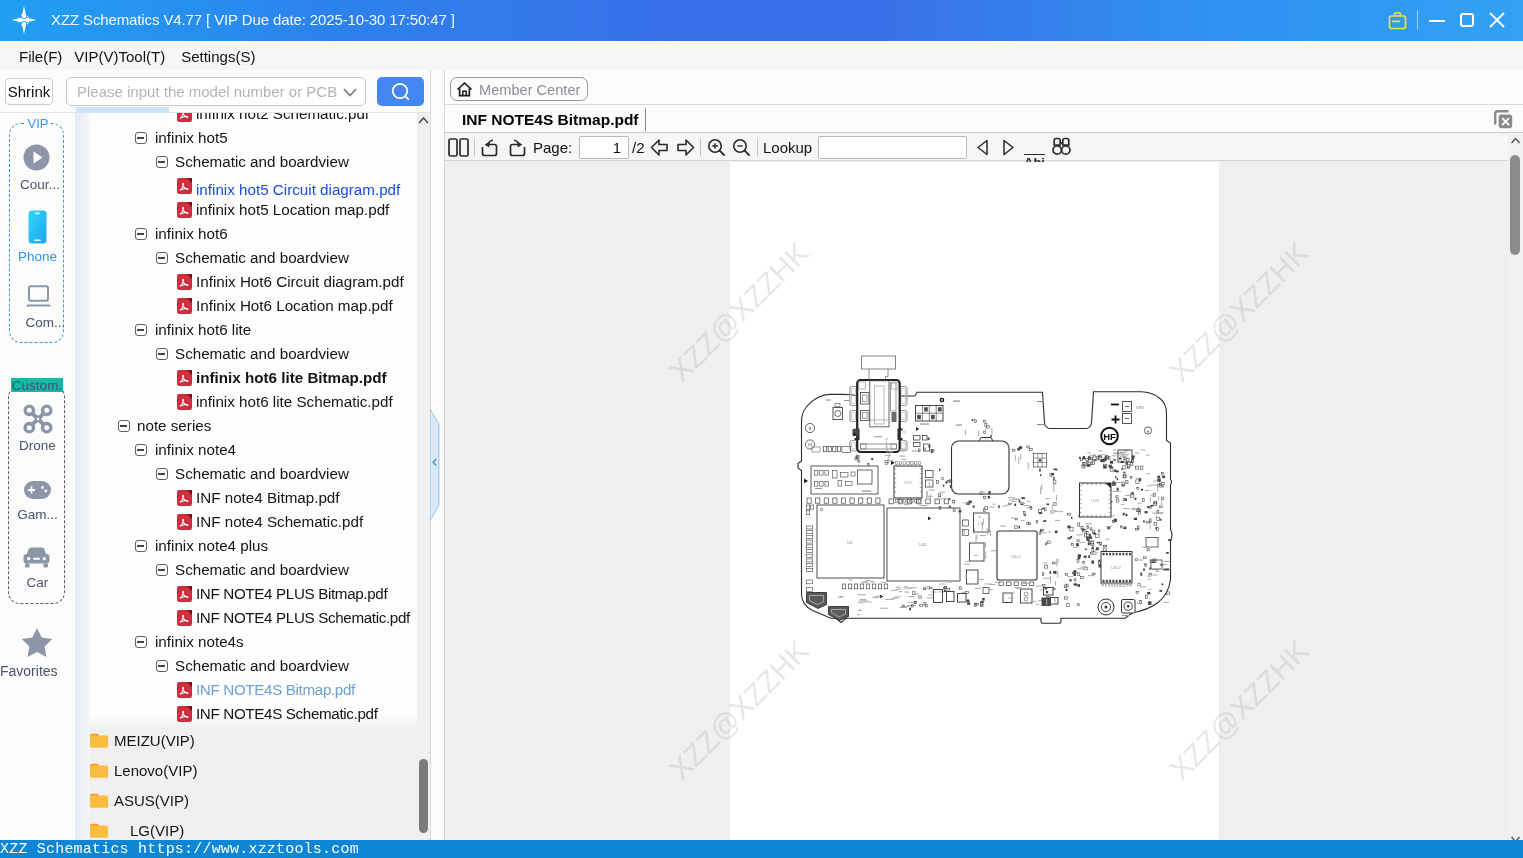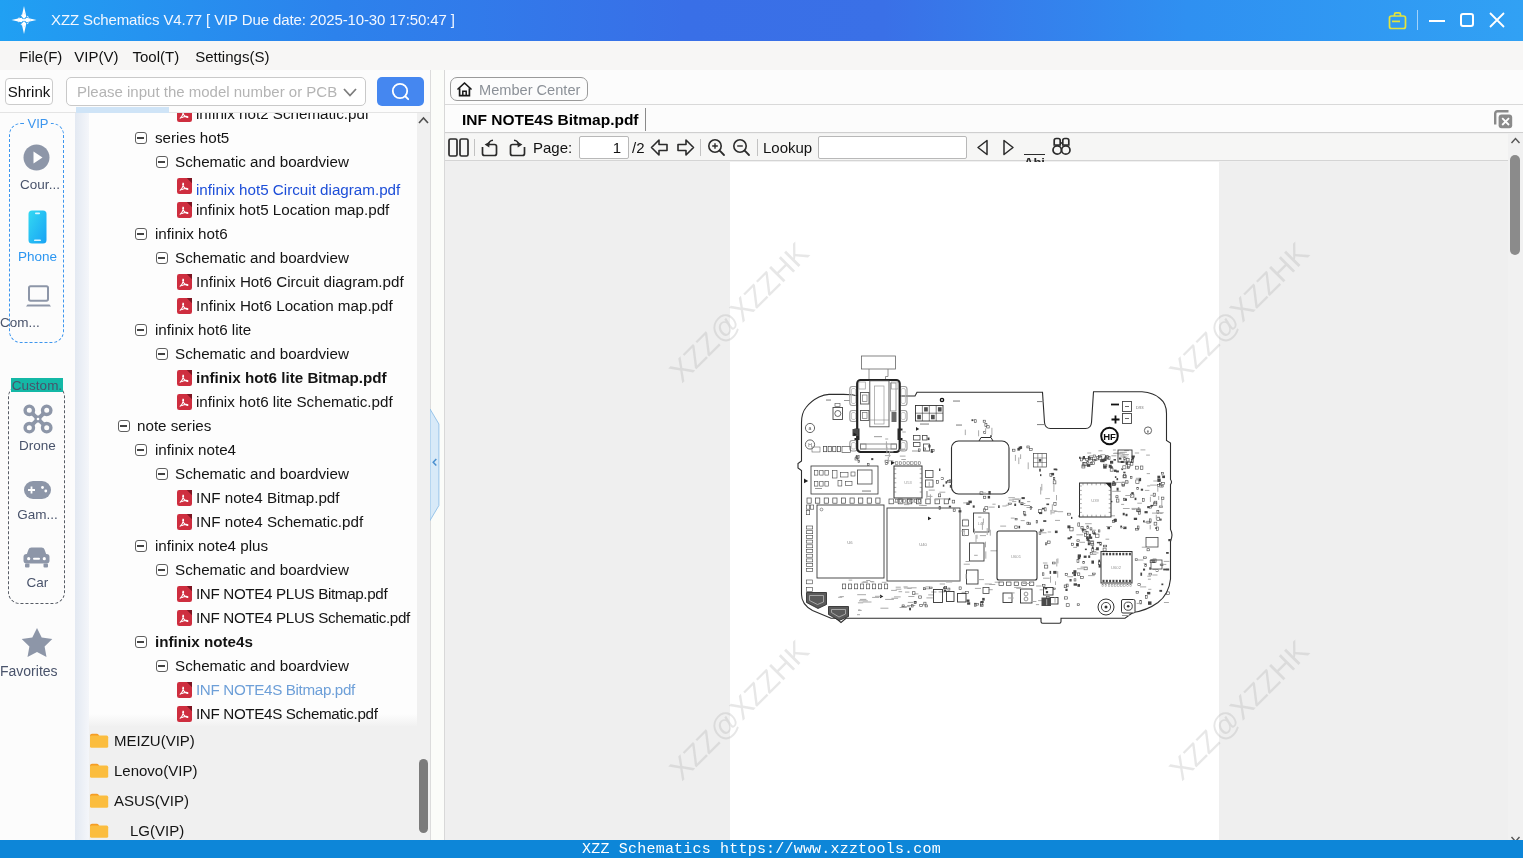--- a/index.html
+++ b/index.html
@@ -35,21 +35,21 @@
 
 <div class="abs" style="left:1429px;top:19.5px;width:16px;height:2px;background:#fff;"></div>
 
 <div class="abs" style="left:1460px;top:13px;width:14px;height:14px;border:2px solid #fff;border-radius:3px;"></div>
 
 <svg class="abs" style="left:1489px;top:12px;" width="16" height="16" viewBox="0 0 16 16">
   <path d="M1 1 L15 15 M15 1 L1 15" stroke="#fff" stroke-width="1.8"></path>
 </svg>
 
 <div class="abs" style="left:0;top:41px;width:1523px;height:29px;background:#f7f6f5;"></div>
-<div class="abs" style="left:19px;top:48px;font-size:15px;color:#111;">File(F)<span style="margin-left:12px;">VIP(V)</span><span style="margin-left:14px;">Tool(T)</span><span style="margin-left:16px;">Settings(S)</span></div>
+<div class="abs" style="left:19px;top:48px;font-size:15px;color:#111;">File(F)<span style="margin-left:12px;">VIP(V)</span><span style="">Tool(T)</span><span style="margin-left:16px;">Settings(S)</span></div>
 
 <div class="abs" style="left:0;top:70px;width:1523px;height:43px;background:#fcfcfc;"></div>
 
 <div class="abs" style="left:5px;top:78px;width:48px;height:27px;border:1px solid #cccccc;border-radius:4px;background:#fff;font-size:15px;color:#111;text-align:center;line-height:25px;">Shrink</div>
 
 <div class="abs" style="left:66px;top:77px;width:300px;height:29px;border:1px solid #c9c9c9;border-radius:5px;background:#fff;">
   <div class="abs" style="left:10px;top:5px;font-size:15px;color:#b4b4b4;">Please input the model number or PCB</div>
   <svg class="abs" style="left:276px;top:10px;" width="14" height="9" viewBox="0 0 14 9">
       <path d="M1 1 L7 7.5 L13 1" fill="none" stroke="#7d7d7d" stroke-width="1.8"></path>
     </svg>
@@ -85,21 +85,21 @@
     </defs>
   <rect x="7" y="2.6" width="5" height="1.6" rx="0.8" fill="#d9f6ff"></rect>
   <rect x="6" y="29.4" width="7" height="1.7" rx="0.85" fill="#d9f6ff"></rect>
 </svg>
 <div class="abs" style="left:0px;top:249px;width:75px;text-align:center;font-size:13.5px;color:#2b96f1;">Phone</div>
 
 <svg class="abs" style="left:25px;top:285px;" width="27" height="24" viewBox="0 0 27 24">
   <rect x="4" y="1.2" width="19" height="14.5" rx="1.6" fill="none" stroke="#8d96a8" stroke-width="2"></rect>
   <path d="M2.5 19.5 L24.5 19.5 L26 21.6 L1 21.6 Z" fill="#8d96a8"></path>
 </svg>
-<div class="abs" style="left:0px;top:315px;width:91px;text-align:left;font-size:13.5px;color:#49536b;">Com...</div>
+<div class="abs" style="left:0px;top:315px;width:91px;text-align:center;font-size:13.5px;color:#49536b;">Com...</div>
 
 <div class="abs" style="left:8px;top:385px;width:57px;height:219px;border:1.5px dashed #565b64;border-radius:12px;"></div>
 <div class="abs" style="left:11px;top:378px;width:52px;height:14px;background:#14b8a6;color:#49536b;font-size:13.5px;text-align:center;">Custom.</div>
 
 <svg class="abs" style="left:23px;top:404px;" width="30" height="30" viewBox="0 0 30 30">
   <g stroke="#8d96a8" fill="none" stroke-width="3.4">
     <circle cx="6.3" cy="6.3" r="4.2"></circle>
       <circle cx="23.7" cy="6.3" r="4.2"></circle>
       <circle cx="6.3" cy="23.7" r="4.2"></circle>
       <circle cx="23.7" cy="23.7" r="4.2"></circle>
@@ -148,21 +148,21 @@
 
 <svg class="abs" style="left:177px;top:106px;" width="15" height="16" viewBox="0 0 15 16">
         <rect x="0" y="0" width="15" height="16" rx="2.2" fill="#ce2e3f"></rect>
         <path d="M9.8 0 L15 0 L15 5.2 Z" fill="#7c1522"></path>
         <path d="M2.8 12.6 C4.6 11.2 5.9 9.0 6.5 6.6 C6.7 5.5 6.4 4.9 5.9 5.3 C5.5 5.8 5.8 7.4 6.7 8.8 C7.5 10.1 8.9 11.2 10.2 11.4 C11.1 11.5 11.2 10.8 10.4 10.5 C9.1 10.1 6.2 10.8 4.4 11.9" fill="none" stroke="#fff" stroke-width="1.1"></path>
       </svg>
 <div class="abs" style="left:196px;top:104.5px;color:#141414;">infinix hot2 Schematic.pdf</div>
 
 <div class="abs" style="left:135px;top:131.5px;width:12px;height:12px;border:1px solid #606060;border-radius:3px;background:#fff;"></div>
 <div class="abs" style="left:137px;top:137.3px;width:7px;height:1.5px;background:#444;"></div>
-<div class="abs" style="left:155px;top:128.5px;color:#141414;">series hot5</div>
+<div class="abs" style="left:155px;top:128.5px;color:#141414;">infinix hot5</div>
 
 <div class="abs" style="left:156px;top:155.5px;width:12px;height:12px;border:1px solid #606060;border-radius:3px;background:#fff;"></div>
 <div class="abs" style="left:158px;top:161.3px;width:7px;height:1.5px;background:#444;"></div>
 <div class="abs" style="left:175px;top:152.5px;color:#141414;">Schematic and boardview</div>
 
 <svg class="abs" style="left:177px;top:178px;" width="15" height="16" viewBox="0 0 15 16">
         <rect x="0" y="0" width="15" height="16" rx="2.2" fill="#ce2e3f"></rect>
         <path d="M9.8 0 L15 0 L15 5.2 Z" fill="#7c1522"></path>
         <path d="M2.8 12.6 C4.6 11.2 5.9 9.0 6.5 6.6 C6.7 5.5 6.4 4.9 5.9 5.3 C5.5 5.8 5.8 7.4 6.7 8.8 C7.5 10.1 8.9 11.2 10.2 11.4 C11.1 11.5 11.2 10.8 10.4 10.5 C9.1 10.1 6.2 10.8 4.4 11.9" fill="none" stroke="#fff" stroke-width="1.1"></path>
       </svg>
@@ -262,21 +262,21 @@
 
 <svg class="abs" style="left:177px;top:610px;" width="15" height="16" viewBox="0 0 15 16">
         <rect x="0" y="0" width="15" height="16" rx="2.2" fill="#ce2e3f"></rect>
         <path d="M9.8 0 L15 0 L15 5.2 Z" fill="#7c1522"></path>
         <path d="M2.8 12.6 C4.6 11.2 5.9 9.0 6.5 6.6 C6.7 5.5 6.4 4.9 5.9 5.3 C5.5 5.8 5.8 7.4 6.7 8.8 C7.5 10.1 8.9 11.2 10.2 11.4 C11.1 11.5 11.2 10.8 10.4 10.5 C9.1 10.1 6.2 10.8 4.4 11.9" fill="none" stroke="#fff" stroke-width="1.1"></path>
       </svg>
 <div class="abs" style="left:196px;top:608.5px;color:#141414;letter-spacing:-0.35px;">INF NOTE4 PLUS Schematic.pdf</div>
 
 <div class="abs" style="left:135px;top:635.5px;width:12px;height:12px;border:1px solid #606060;border-radius:3px;background:#fff;"></div>
 <div class="abs" style="left:137px;top:641.3px;width:7px;height:1.5px;background:#444;"></div>
-<div class="abs" style="left:155px;top:632.5px;color:#141414;font-weight:bold;">infinix note4s</div>
+<div class="abs" style="left:155px;top:632.5px;color:#141414;">infinix note4s</div>
 
 <div class="abs" style="left:156px;top:659.5px;width:12px;height:12px;border:1px solid #606060;border-radius:3px;background:#fff;"></div>
 <div class="abs" style="left:158px;top:665.3px;width:7px;height:1.5px;background:#444;"></div>
 <div class="abs" style="left:175px;top:656.5px;color:#141414;">Schematic and boardview</div>
 
 <svg class="abs" style="left:177px;top:682px;" width="15" height="16" viewBox="0 0 15 16">
         <rect x="0" y="0" width="15" height="16" rx="2.2" fill="#ce2e3f"></rect>
         <path d="M9.8 0 L15 0 L15 5.2 Z" fill="#7c1522"></path>
         <path d="M2.8 12.6 C4.6 11.2 5.9 9.0 6.5 6.6 C6.7 5.5 6.4 4.9 5.9 5.3 C5.5 5.8 5.8 7.4 6.7 8.8 C7.5 10.1 8.9 11.2 10.2 11.4 C11.1 11.5 11.2 10.8 10.4 10.5 C9.1 10.1 6.2 10.8 4.4 11.9" fill="none" stroke="#fff" stroke-width="1.1"></path>
       </svg>
@@ -1360,13 +1360,13 @@
 <div class="abs" style="left:1508px;top:134px;width:15px;height:710px;background:#f1f1f1;"></div>
 <svg class="abs" style="left:1510px;top:136px;" width="11" height="10" viewBox="0 0 11 10">
     <path d="M1.5 7 L5.5 2.5 L9.5 7" fill="none" stroke="#555" stroke-width="1.4"></path>
   </svg>
 <div class="abs" style="left:1510px;top:155px;width:10px;height:100px;background:#8b8b8b;border-radius:5px;"></div>
 <svg class="abs" style="left:1510px;top:834px;" width="11" height="10" viewBox="0 0 11 10">
     <path d="M1.5 3 L5.5 7.5 L9.5 3" fill="none" stroke="#555" stroke-width="1.4"></path>
   </svg>
 
 <div class="abs" style="left:0;top:840px;width:1523px;height:18px;background:#0d86d8;"></div>
-<div class="abs" style="left:0;top:841px;width:1523px;text-align:center;font-family:'Liberation Mono',monospace;font-size:15px;letter-spacing:0.2px;color:#fff;">XZZ Schematics https://www.xzztools.com</div>
+<div class="abs" style="left:0;top:841px;width:1523px;text-align:left;font-family:'Liberation Mono',monospace;font-size:15px;letter-spacing:0.2px;color:#fff;">XZZ Schematics https://www.xzztools.com</div>
 
 </body></html>

